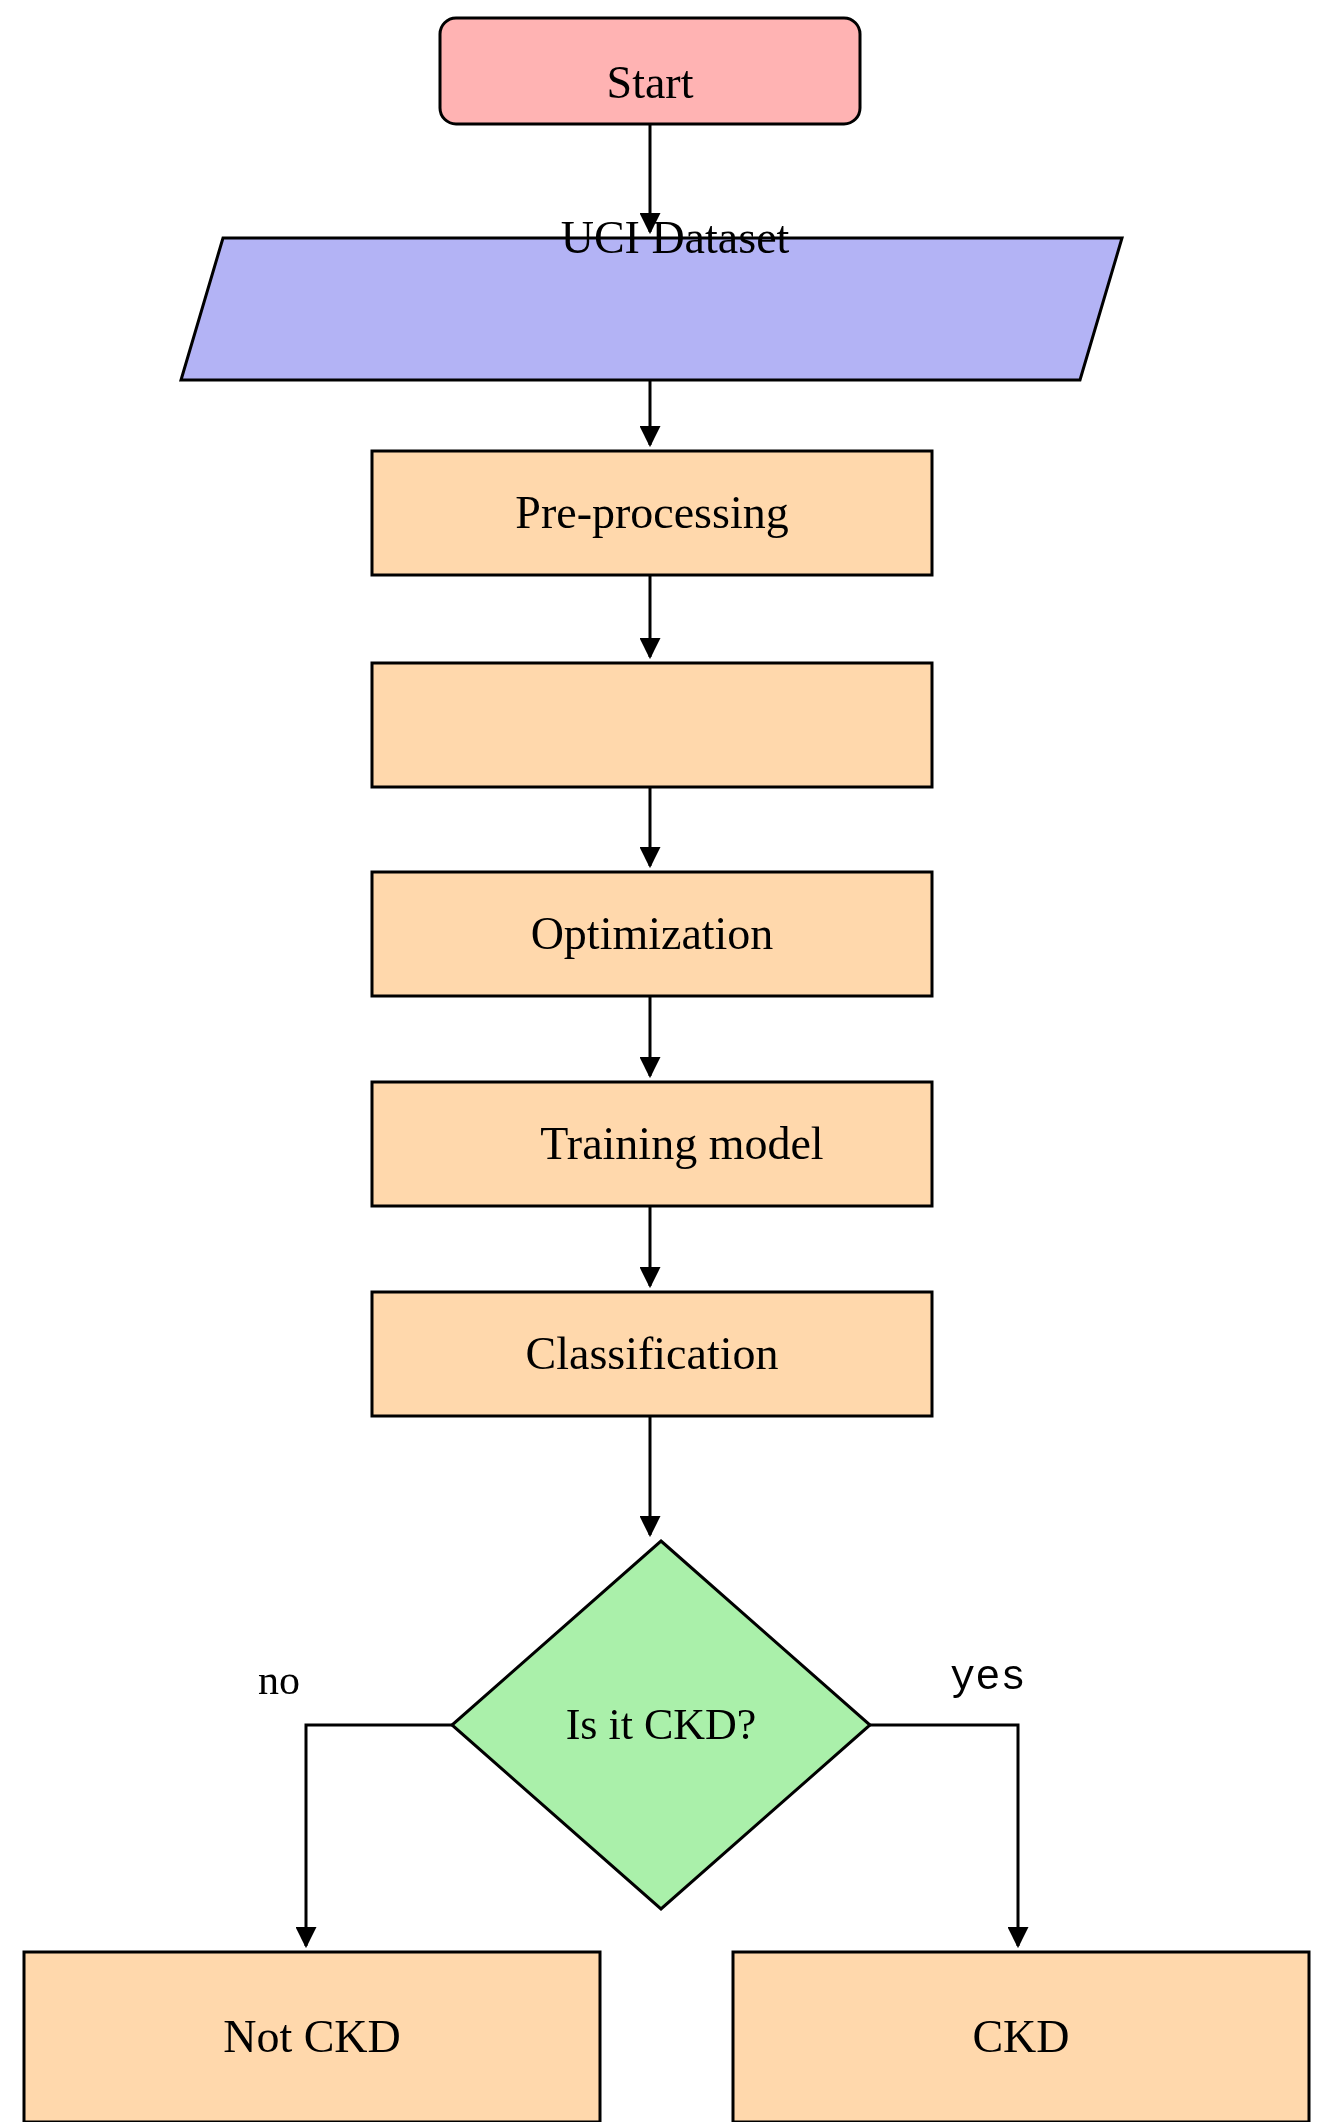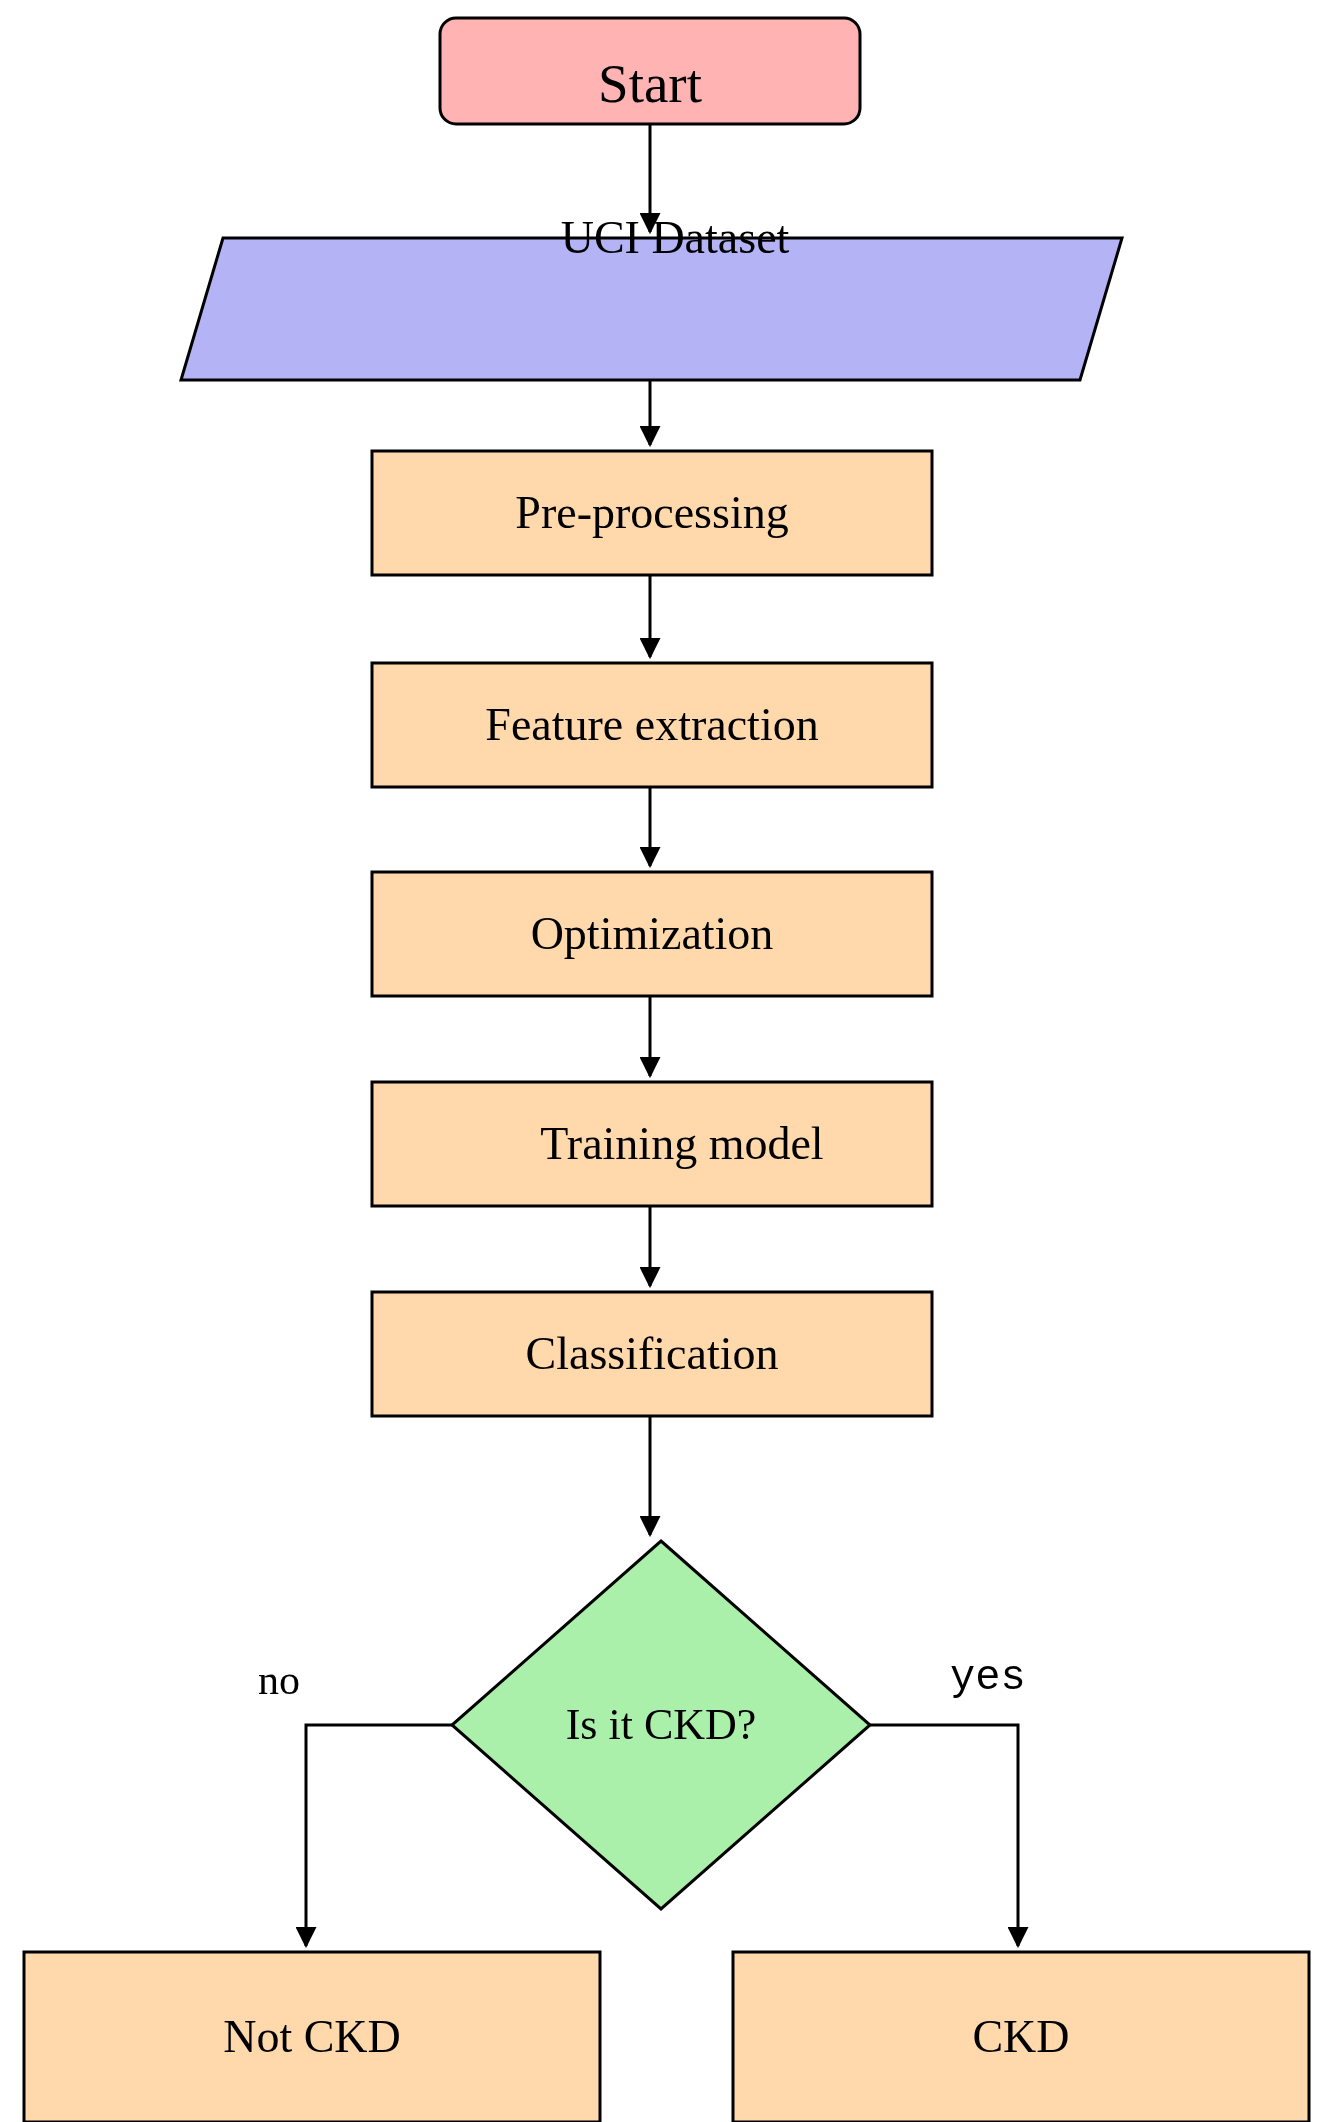--- a/index.html
+++ b/index.html
@@ -27,21 +27,21 @@
   .node-label {
     position: absolute;
     display: flex;
     align-items: center;
     justify-content: center;
     color: #000000;
     white-space: nowrap;
     pointer-events: none;
     line-height: 1;
   }
-  .lbl-start      { left: 440px; top: 18px;   width: 420px; height: 130px; font-size: 55px; }
+  .lbl-start      { left: 440px; top: 18px;   width: 420px; height: 130px; font-size: 46px; }
   .lbl-dataset    { left: 225px; top: 190px;  width: 900px; height: 96px;  font-size: 46px; }
   .lbl-pre        { left: 372px; top: 451px;  width: 560px; height: 124px; font-size: 46px; }
   .lbl-feature    { left: 372px; top: 663px;  width: 560px; height: 124px; font-size: 46px; }
   .lbl-optim      { left: 372px; top: 872px;  width: 560px; height: 124px; font-size: 46px; }
   .lbl-training   { left: 372px; top: 1082px; width: 560px; height: 124px; font-size: 46px; margin-left: 30px; }
   .lbl-classif    { left: 372px; top: 1292px; width: 560px; height: 124px; font-size: 46px; }
   .lbl-decision   { left: 452px; top: 1670px; width: 418px; height: 110px; font-size: 44px; }
   .lbl-notckd     { left: 24px;  top: 1952px; width: 576px; height: 170px; font-size: 46px; }
   .lbl-ckd        { left: 733px; top: 1952px; width: 576px; height: 170px; font-size: 46px; border-radius: 19px; }
   .lbl-no         { left: 258px; top: 1652px; width: 110px; height: 56px; font-size: 42px; justify-content: flex-start;}
@@ -89,21 +89,20 @@
     <polyline points="870,1725 1018,1725 1018,1946" fill="none" stroke="#000000" stroke-width="3" marker-end="url(#arrow)"></polyline>
 
     <rect x="24" y="1952" width="576" height="170" fill="#ffd8ac" stroke="#000000" stroke-width="3"></rect>
 
     <rect x="733" y="1952" width="576" height="170" fill="#ffd8ac" stroke="#000000" stroke-width="3"></rect>
   </svg>
 
   <div class="node-label lbl-start">Start</div>
   <div class="node-label lbl-pre">Pre-processing</div>
   <div class="node-label lbl-dataset">UCI Dataset</div>
-  <div class="node-label lbl-feature">Feature extraction</div>
   <div class="node-label lbl-optim">Optimization</div>
   <div class="node-label lbl-training">Training model</div>
   <div class="node-label lbl-classif">Classification</div>
   <div class="node-label lbl-decision">Is it CKD?</div>
   <div class="node-label lbl-notckd">Not CKD</div>
   <div class="node-label lbl-ckd">CKD</div>
 
   <div class="node-label lbl-no">no</div>
   <div class="node-label lbl-yes">yes</div>
 

